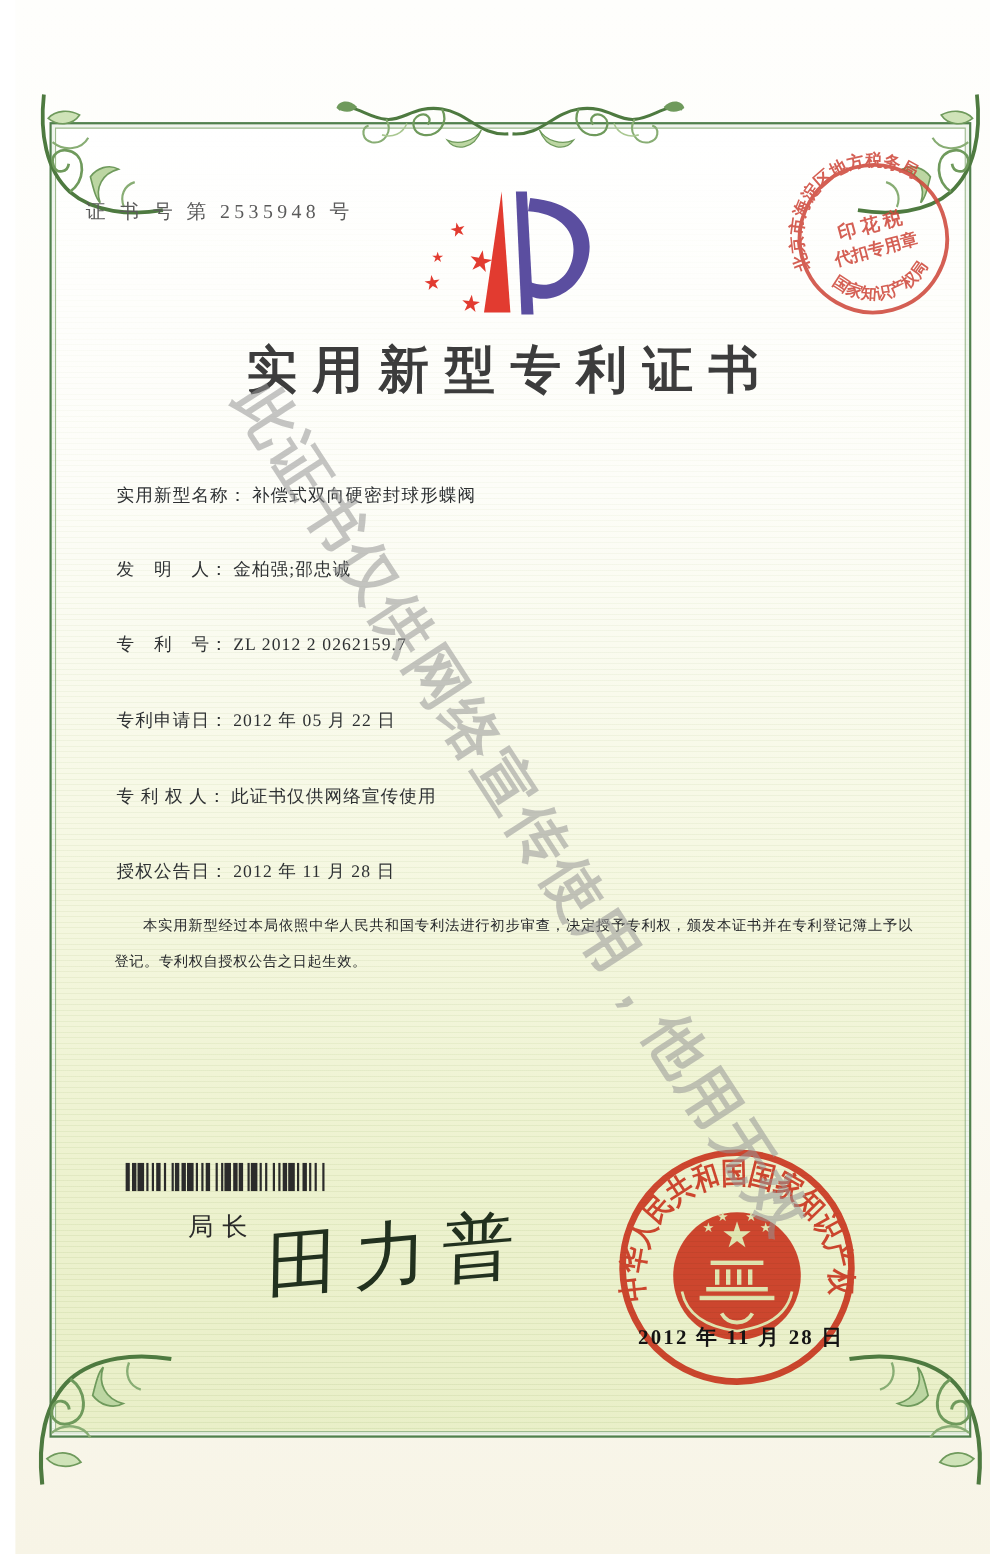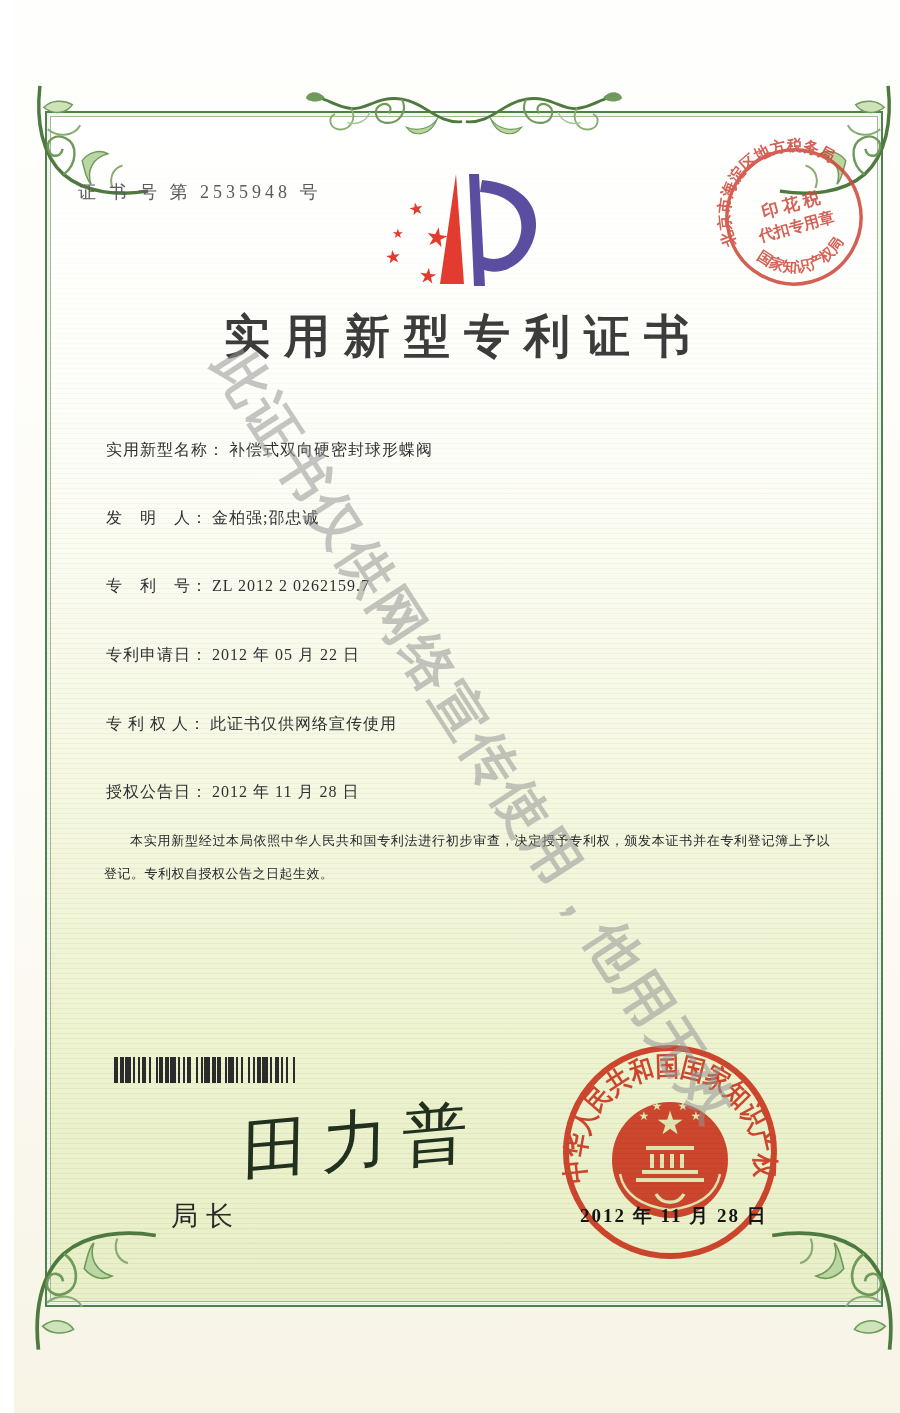--- a/index.html
+++ b/index.html
@@ -37,21 +37,21 @@
   .field .lbl{letter-spacing:1px;}
   .field .val{margin-left:4px; letter-spacing:1px;}
   .f0{top:440px}.f1{top:508px}.f2{top:576px}.f3{top:645px}.f4{top:714px}.f5{top:782px}
   .body-text{
     position:absolute; left:90px; top:824px; width:726px; z-index:6;
     font-size:13px; line-height:33px; text-align:justify; color:#26282b;
   }
   .body-text p{margin:0; text-indent:2em; letter-spacing:.5px;}
   .barcode{position:absolute; left:100px; top:1057px; width:302px; height:26px; overflow:hidden; white-space:nowrap; font-size:0; z-index:6;}
   .barcode i{display:inline-block; height:26px; background:#2b2b2b;}
-  .sig-label{position:absolute; left:157px; top:1198px; font-size:27px; letter-spacing:8px; color:#2a2a2a; z-index:6;font-family:Liberation Serif, serif;}
+  .sig-label{position:absolute; left:157px; top:1100px; font-size:23px; letter-spacing:8px; color:#2a2a2a; z-index:6;font-family:Liberation Serif, serif;}
   .sig-name{
     position:absolute; left:228px; top:1096px; font-size:66px; letter-spacing:14px;
     color:#22311f; transform:rotate(-5deg) skewX(-6deg); z-index:6;
   }
   .seal{position:absolute; left:546px; top:1042px; width:221px; height:221px; z-index:8; opacity:.92; mix-blend-mode:multiply;}
   .seal-date{position:absolute; left:566px; top:1203px; font-size:19px; font-weight:700; letter-spacing:2px; color:#141414; z-index:9; white-space:nowrap;}
   .footer-page{position:absolute; left:0; top:1264px; width:100%; text-align:center; font-size:15px; letter-spacing:5px; color:#33352f; z-index:6;}
   .watermark{
     position:absolute; left:243px; top:334px; transform:rotate(57deg); transform-origin:0 0;
     font-size:54px; font-weight:700; letter-spacing:3px; color:rgba(150,150,150,.55);

